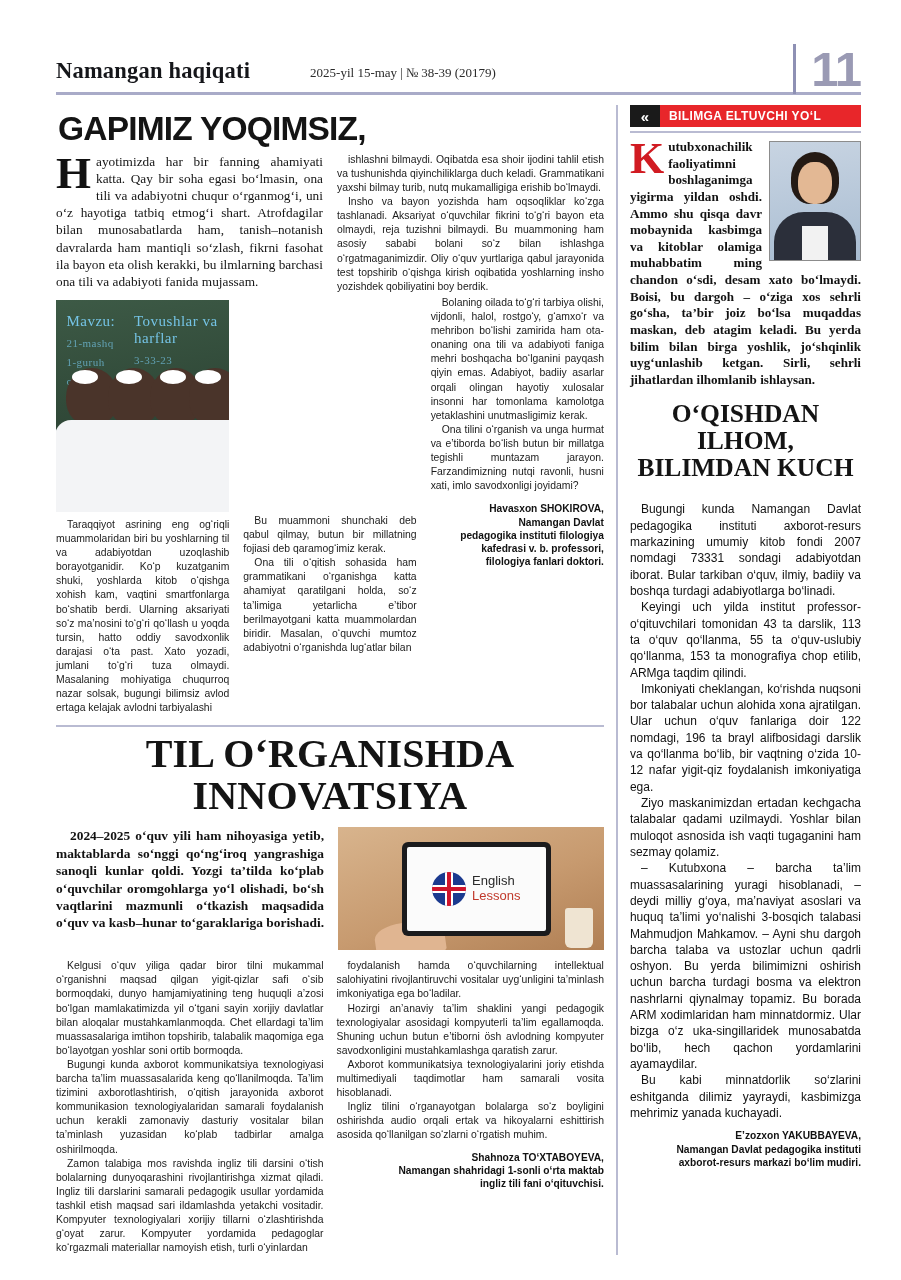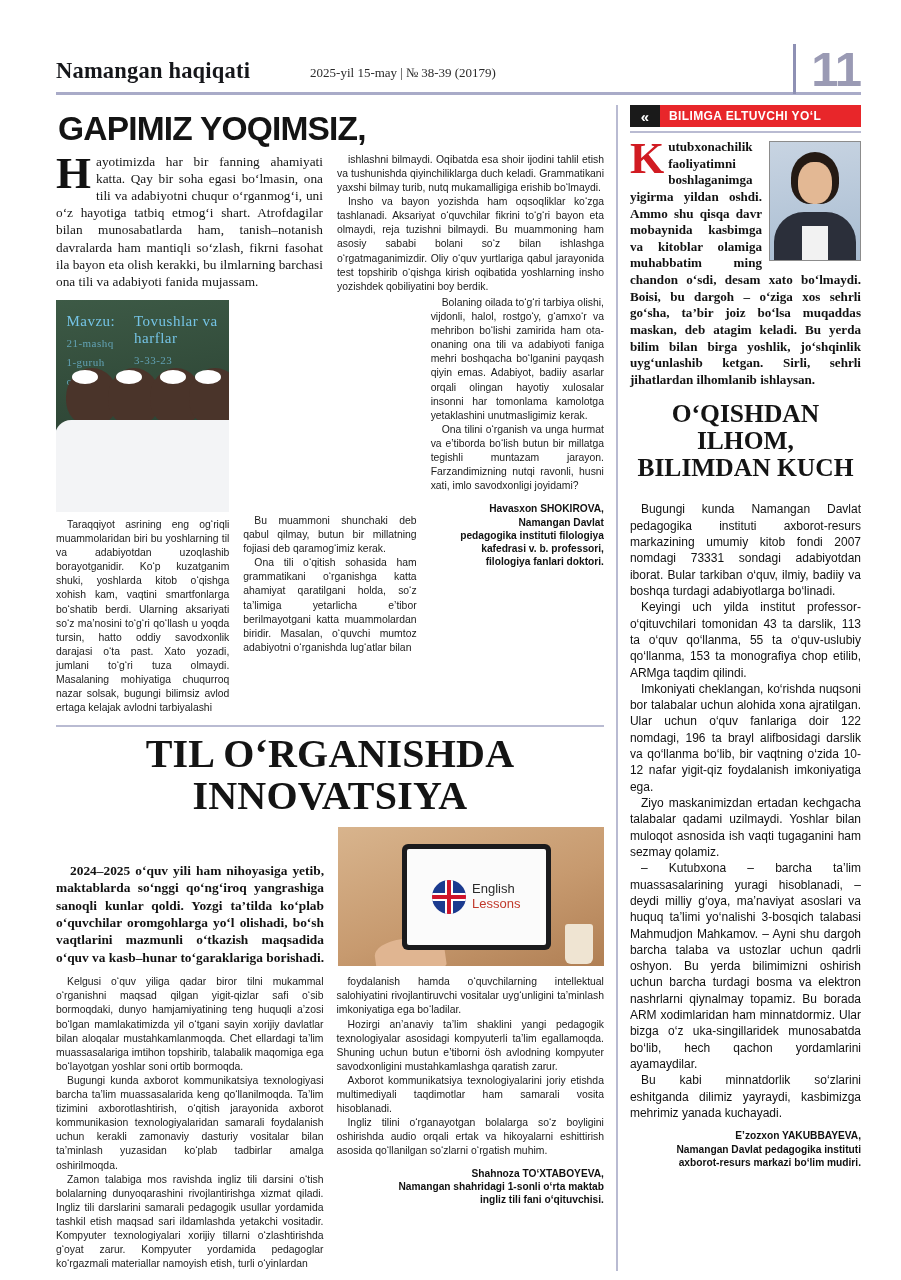--- a/index.html
+++ b/index.html
@@ -85,29 +85,29 @@
   .kid .body { width: 74px; height: 92px; background: #f3f4f6; border-radius: 16px 16px 0 0; margin-top:-6px; margin-left:-11px; }
   .bow { position:absolute; width: 26px; height:14px; background:#fff; border-radius:50%; top:2px; }
 
   
   .rule-mid { height: 2px; background: #b9bbd2; margin: 10px 0 6px 0; }
   .hl-serif {
     font-family: "Liberation Serif", serif; font-weight: bold;
     font-size: 40px; line-height: 1.05; text-align: center; color: #141414;
     margin: 4px 0 10px 0; letter-spacing: .2px;
   }
-  .a2-top { display: flex; gap: 14px; align-items: flex-end; }
+  .a2-top { display: flex; gap: 14px; align-items: flex-start; }
   .a2-lead {
     flex: 0 0 268px;
     font-family: "Liberation Serif", serif; font-weight: bold;
     font-size: 13.4px; line-height: 1.3; text-align: justify; color: #121212;
   }
   .a2-lead p { margin:0; text-indent: 14px; }
   .photo-eng {
-    flex: 1 1 auto; height: 139px; position: relative; overflow: hidden;
+    flex: 1 1 auto; height: 123px; position: relative; overflow: hidden;
     background: #14b8a6;
   }
   .desk { position:absolute; inset:0; background: linear-gradient(160deg,#d8b48d 0%,#c79a6f 55%,#b07f54 100%); }
   .laptop { position:absolute; left: 24%; top: 12%; width: 56%; height: 76%; background:#1b1b1d; border-radius: 6px; padding: 5px; }
   .screen { width: 100%; height: 100%; background: #fbfbfb; border-radius: 2px; display:flex; align-items:center; justify-content:center; gap: 6px; }
   .flag-circle { width: 34px; height: 34px; border-radius:50%; position: relative; overflow: hidden; background:#1b3a8f; flex:0 0 34px; }
   .flag-circle:before { content:""; position:absolute; left:13px; top:0; width:8px; height:100%; background:#fff; }
   .flag-circle:after { content:""; position:absolute; top:13px; left:0; width:100%; height:8px; background:#fff; }
   .flag-cross-v { position:absolute; left:15px; top:0; width:4px; height:100%; background:#cf142b; z-index:2; }
   .flag-cross-h { position:absolute; top:15px; left:0; width:100%; height:4px; background:#cf142b; z-index:2; }

